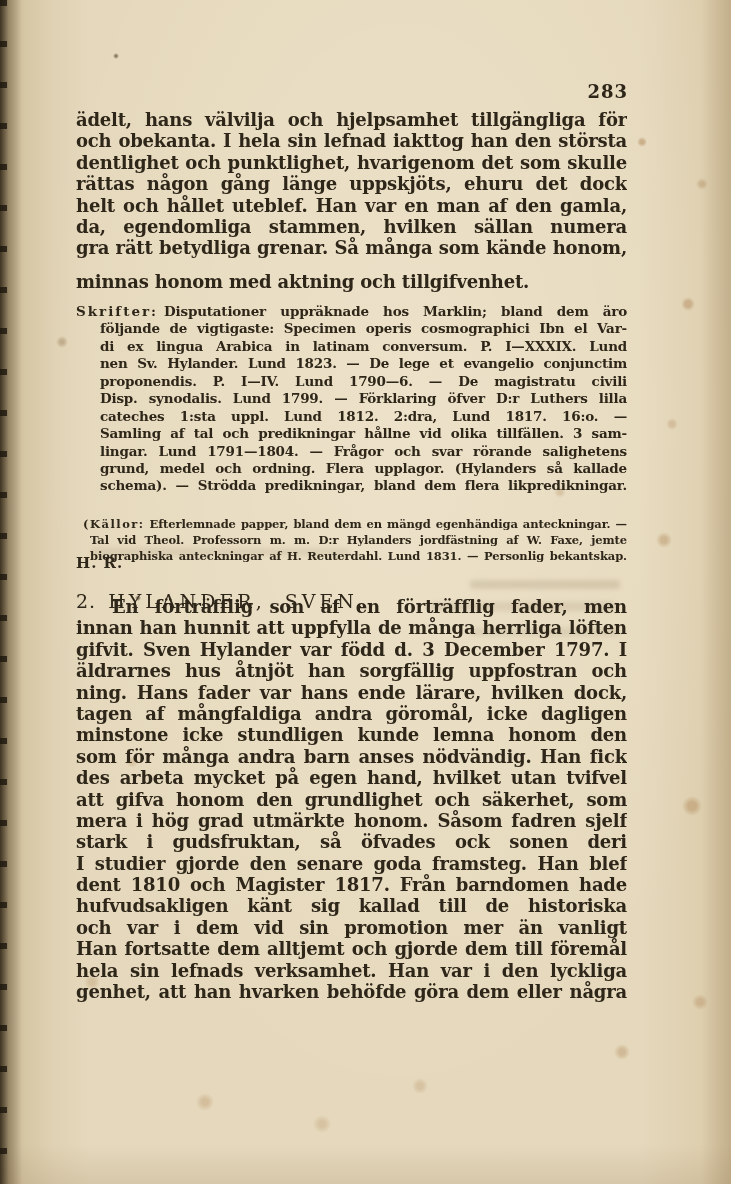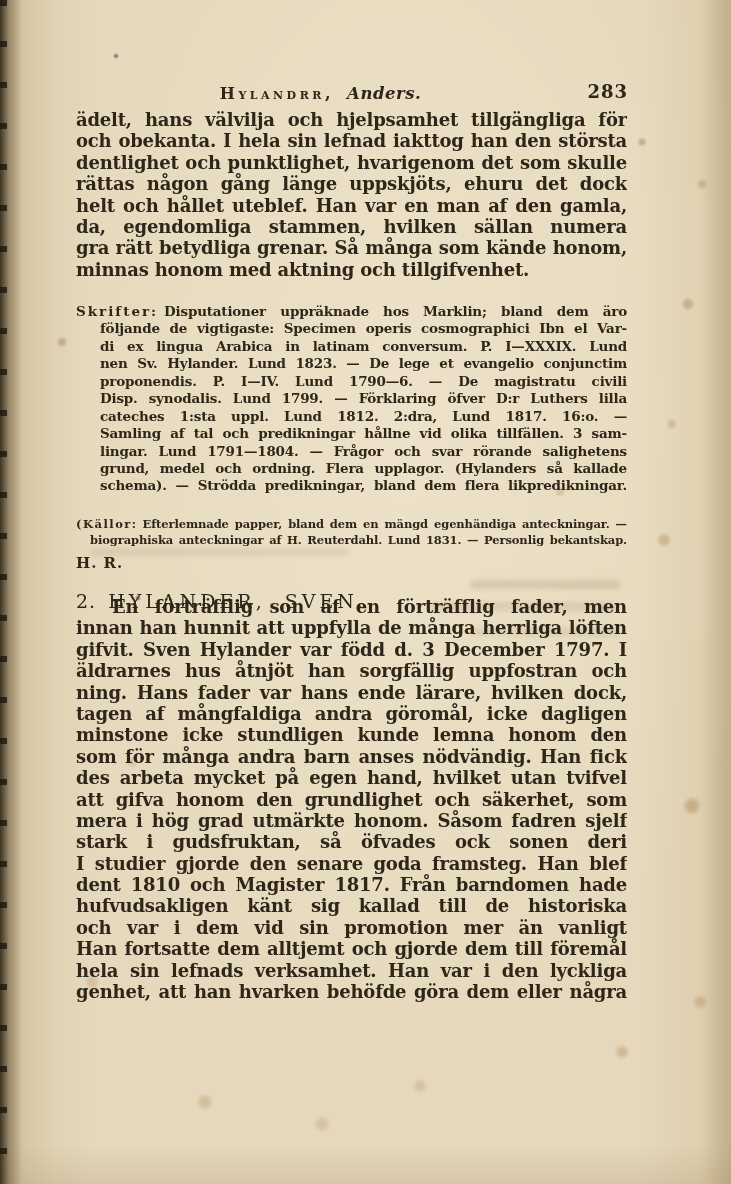--- a/index.html
+++ b/index.html
@@ -57,35 +57,35 @@
   .running-head{top:84px;text-align:center;padding-right:62px;box-sizing:border-box;white-space:nowrap;}
   .rh-name{font-variant:small-caps;font-weight:bold;font-size:16px;letter-spacing:3.5px;}
   .rh-forename{font-style:italic;font-weight:bold;font-size:16.5px;letter-spacing:0.5px;margin-left:8px;}
   .page-number{position:absolute;top:81px;left:578px;width:50px;text-align:right;
     font-size:18px;font-weight:bold;letter-spacing:1px;}
 
   
   .body{font-size:18px;line-height:21.4px;font-weight:bold;letter-spacing:-0.2px;}
   .body .line{height:21.4px;}
   .body1{top:109px;}
-  .body1 .line:last-child{text-align-last:left;}
+  .body1 .line:last-child{text-align-last:left;margin-top:12px;}
   .body2{top:596px;}
   .body2 .line:first-child{padding-left:36px;box-sizing:border-box;}
 
   
   .skrifter{top:303px;font-size:13.5px;line-height:17.45px;font-weight:bold;letter-spacing:-0.2px;}
   .skrifter .line{height:17.45px;}
   .skrifter .cont .line{padding-left:24px;box-sizing:border-box;}
   .sk-label{letter-spacing:2px;margin-right:6px;}
 
   
   .kallor{top:517px;font-size:11.5px;line-height:15.8px;font-weight:bold;letter-spacing:-0.1px;}
   .kallor .line{height:15.8px;}
   .kallor .cont .line{padding-left:14px;box-sizing:border-box;}
-  .ka-label{letter-spacing:1.5px;margin-right:5px;}
+  .ka-label{letter-spacing:1.5px;margin-right:5px;margin-left:7px;}
   .signature{top:554px;text-align:left;padding-right:52px;box-sizing:border-box;
     font-size:15px;font-weight:bold;letter-spacing:1px;}
 
   
   .heading{top:582px;padding-right:62px;box-sizing:border-box;
     font-size:19px;font-weight:normal;letter-spacing:4px;word-spacing:9px;white-space:nowrap;margin-top:8px;}
   .heading .num{margin-right:12px;letter-spacing:1px;}
 </style>
 </head>
 <body>
@@ -94,24 +94,20 @@
   <div class="stains"></div>
   <div class="right-shade"></div>
   <div class="bottom-shade"></div>
   <div class="edge"></div>
   <div class="ticks"></div>
   <div class="smudge s1"></div>
   <div class="smudge s2"></div>
   <div class="smudge s3"></div>
   <div class="smudge s4"></div>
 
-  <div class="textblock running-head">
-    <span class="rh-name">Hylandrr,</span>
-    <span class="rh-forename">Anders.</span>
-  </div>
   <div class="page-number">283</div>
 
   <div class="textblock body body1">
       <div class="line">ädelt, hans välvilja och hjelpsamhet tillgängliga för bekanta</div>
       <div class="line">och obekanta. I hela sin lefnad iakttog han den största or-</div>
       <div class="line">dentlighet och punktlighet, hvarigenom det som skulle ut-</div>
       <div class="line">rättas någon gång länge uppskjöts, ehuru det dock aldrig</div>
       <div class="line">helt och hållet uteblef. Han var en man af den gamla, go-</div>
       <div class="line">da, egendomliga stammen, hvilken sällan numera skjuter nå-</div>
       <div class="line">gra rätt betydliga grenar. Så många som kände honom,</div>
@@ -134,20 +130,21 @@
         <div class="line">grund, medel och ordning. Flera upplagor. (Hylanders så kallade</div>
         <div class="line">schema). — Strödda predikningar, bland dem flera likpredikningar.</div>
       </div>
   </div>
 
   <div class="textblock kallor">
     <div class="line">
       <span class="ka-label">(Källor:</span><span>Efterlemnade papper, bland dem en mängd egenhändiga anteckningar. —</span>
     </div>
     <div class="cont">
+        <div class="line">Tal vid Theol. Professorn m. m. D:r Hylanders jordfästning af W. Faxe, jemte</div>
         <div class="line">biographiska anteckningar af H. Reuterdahl. Lund 1831. — Personlig bekantskap.</div>
       </div>
   </div>
   <div class="textblock signature">H. R.</div>
 
   <div class="textblock heading">
     <span class="num">2.</span><span class="ttl">HYLANDER, SVEN.</span>
   </div>
 
   <div class="textblock body body2">

